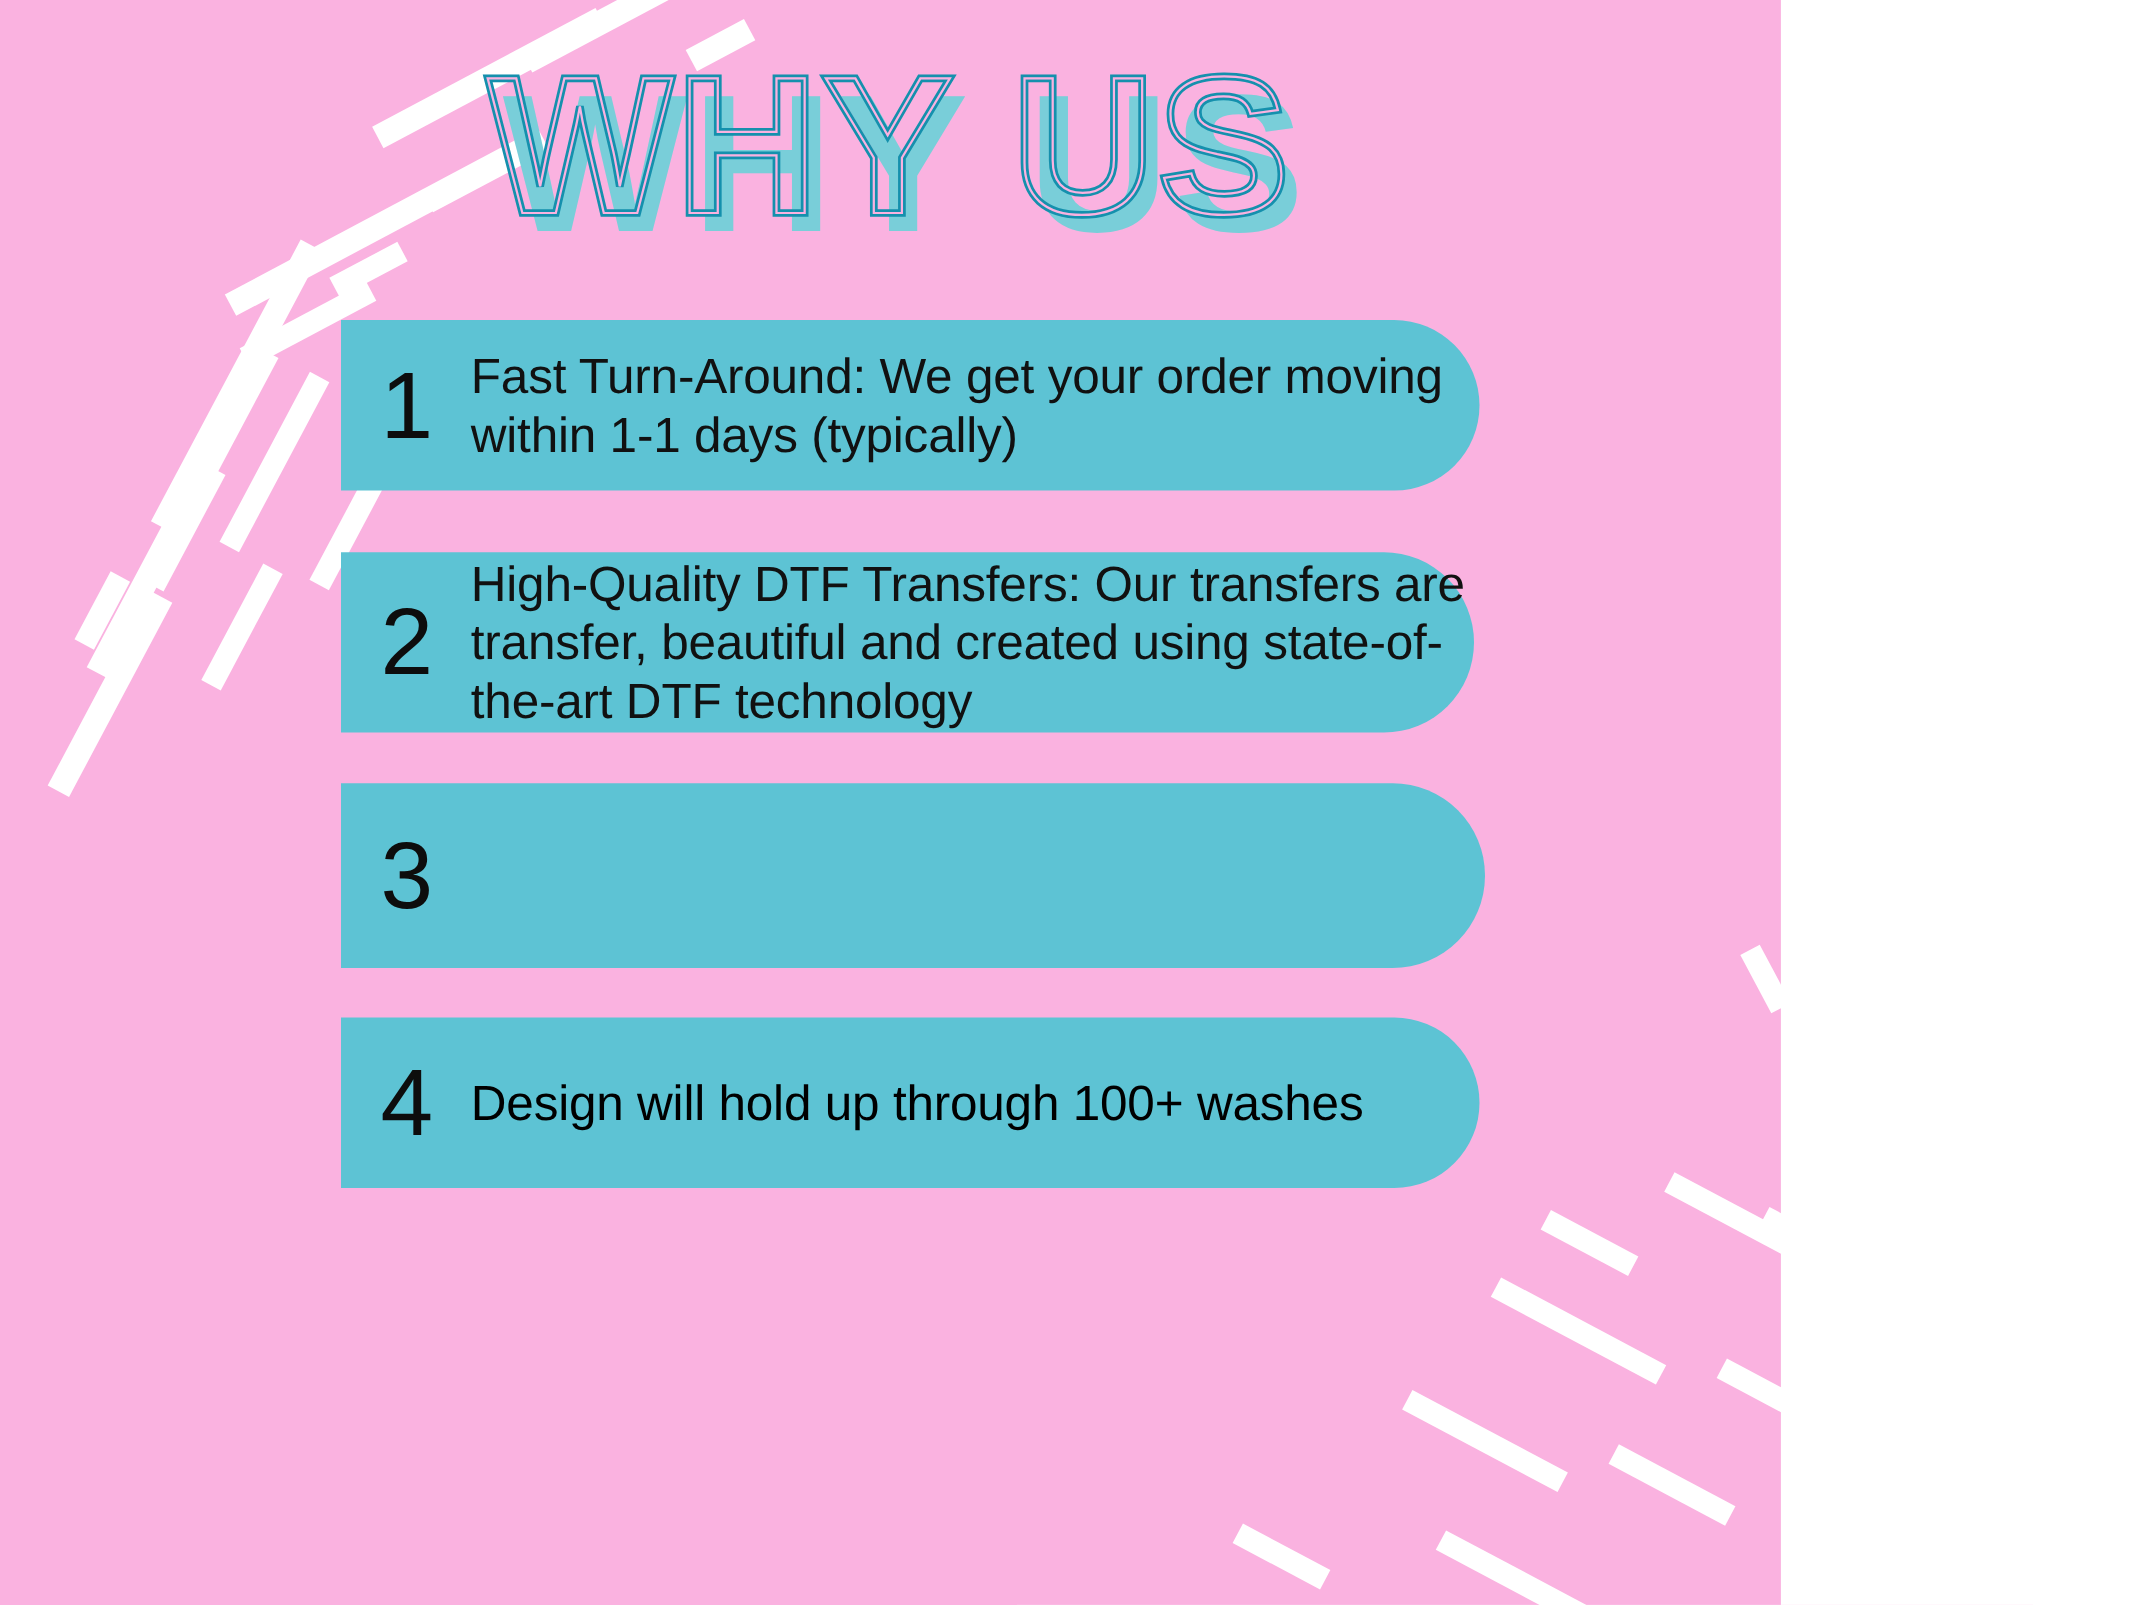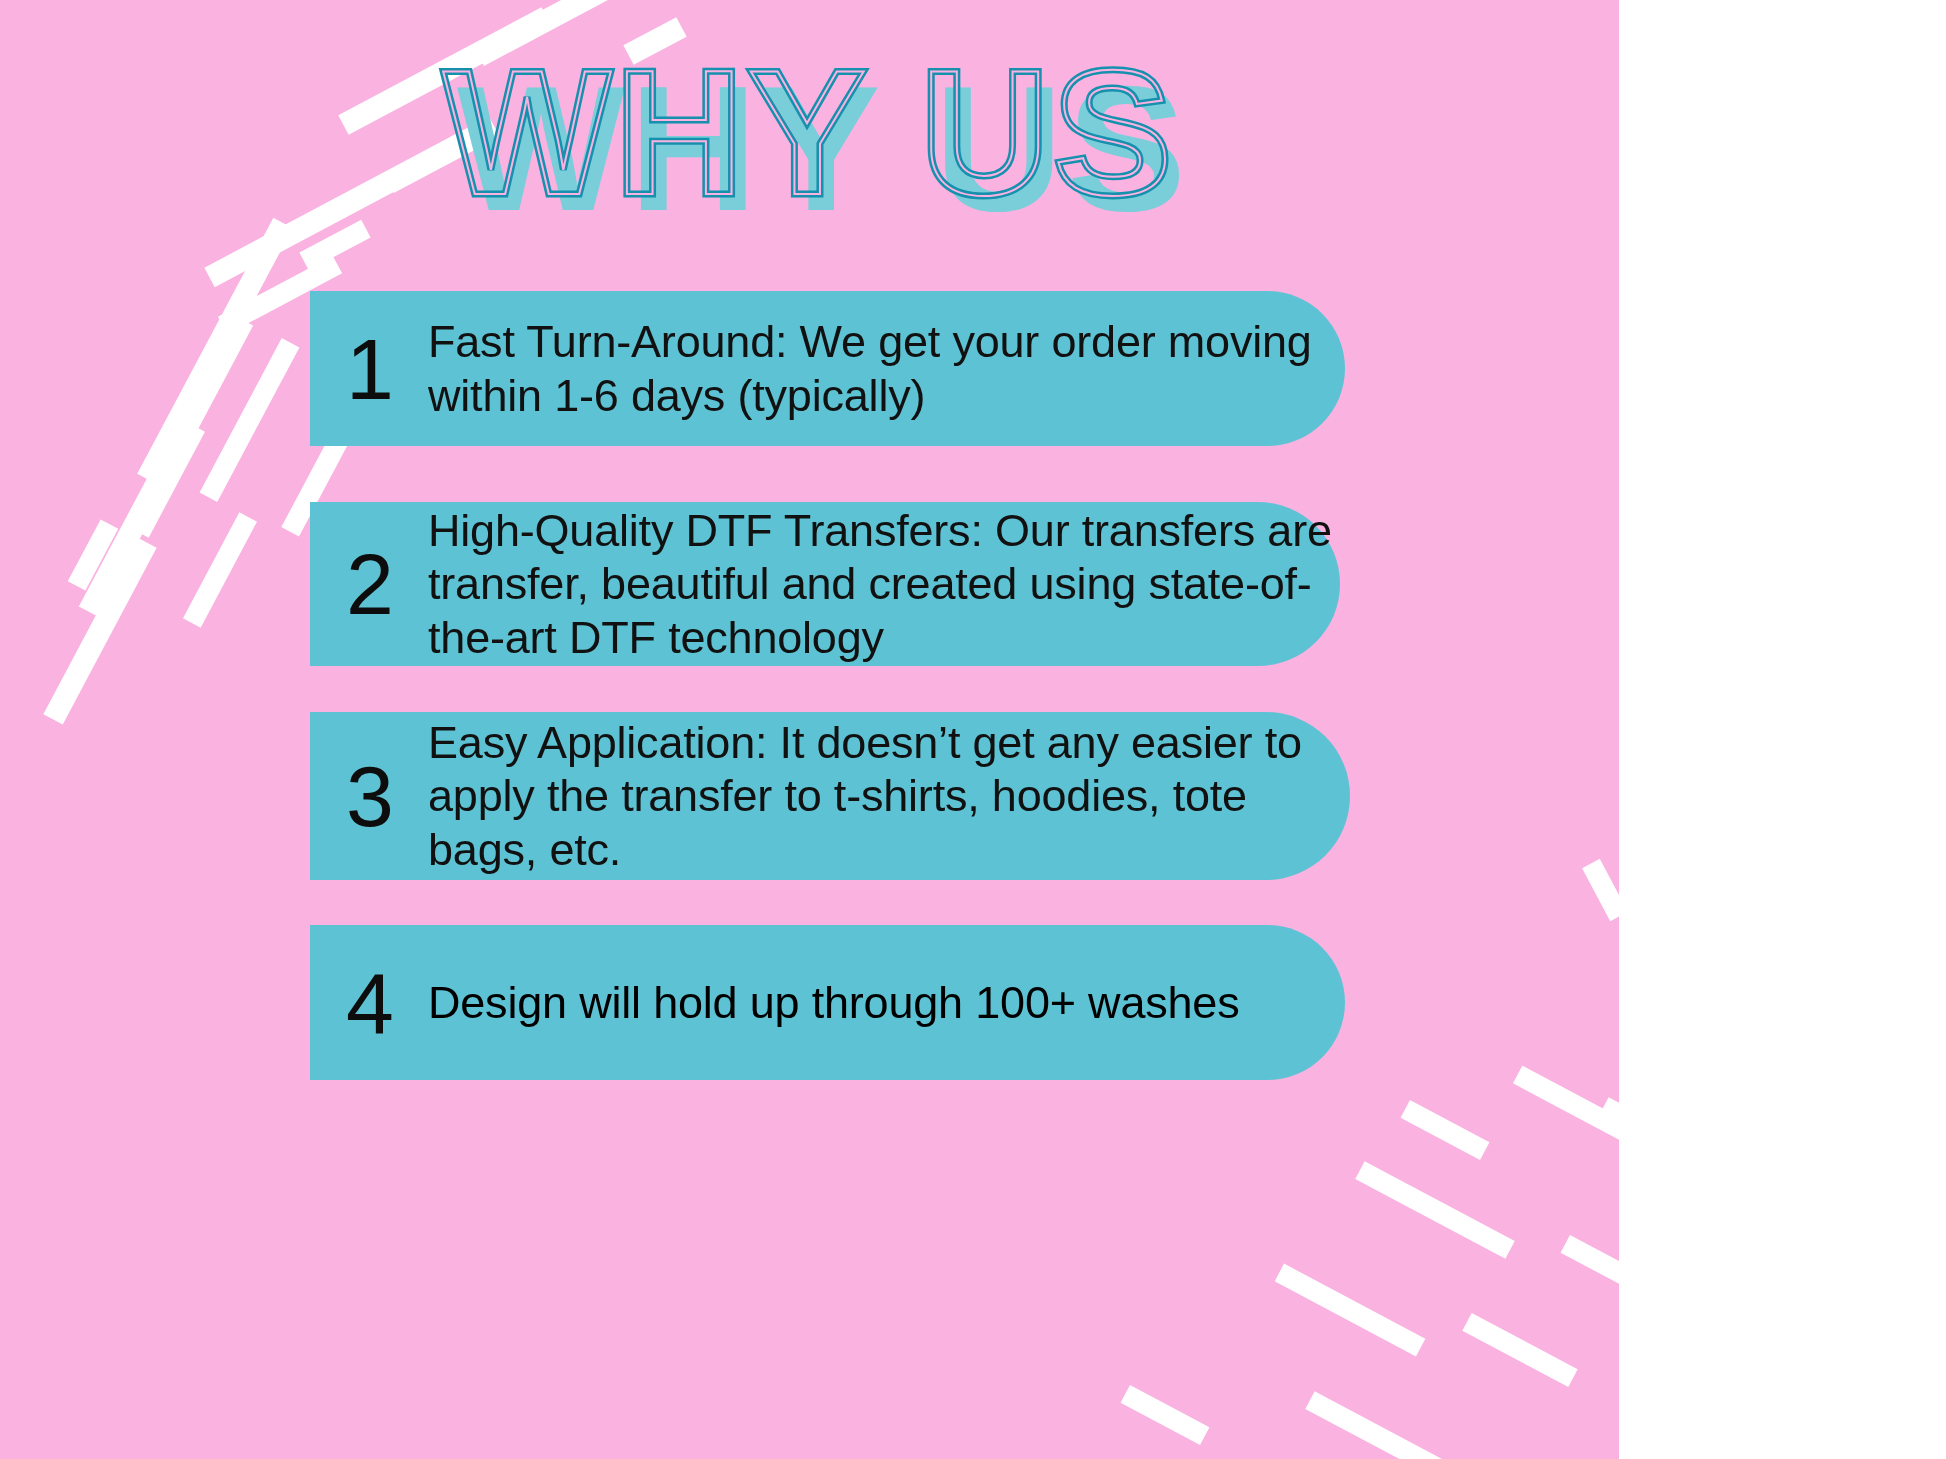--- a/index.html
+++ b/index.html
@@ -130,31 +130,30 @@
     </div>
 
   <div id="title-wrap">
     <div class="title-layer title-shadow" style="color: rgb(121, 206, 217);">WHY US</div>
     <div class="title-layer title-main" style="-webkit-text-stroke: 7px rgb(21, 144, 173);">WHY US</div>
     <div class="title-layer title-inner" style="-webkit-text-stroke: 2px rgb(250, 178, 224);">WHY US</div>
   </div>
 
   <div class="card" id="card-1" style="background: rgb(93, 195, 212);">
     <div class="card-number">1</div>
-    <div class="card-text" style="color: rgb(17, 17, 17);">Fast Turn-Around: We get your order moving within 1-6 days (typically)</div>
+    <div class="card-text" style="color: rgb(17, 17, 17);">Fast Turn-Around: We get your order moving within 1-1 days (typically)</div>
   </div>
 
   <div class="card" id="card-2" style="background: rgb(93, 195, 212);">
     <div class="card-number">2</div>
     <div class="card-text" style="color: rgb(17, 17, 17);">High-Quality DTF Transfers: Our transfers are transfer, beautiful and created using state-of-the-art DTF technology</div>
   </div>
 
   <div class="card" id="card-3" style="background: rgb(93, 195, 212);">
     <div class="card-number">3</div>
-    <div class="card-text" style="color: rgb(17, 17, 17);">Easy Application: It doesn’t get any easier to apply the transfer to t-shirts, hoodies, tote bags, etc.</div>
   </div>
 
   <div class="card" id="card-4" style="background: rgb(93, 195, 212);">
     <div class="card-number">4</div>
     <div class="card-text" style="color: #000000;">Design will hold up through 100+ washes</div>
   </div>
 
 </div>
 
 </body></html>

